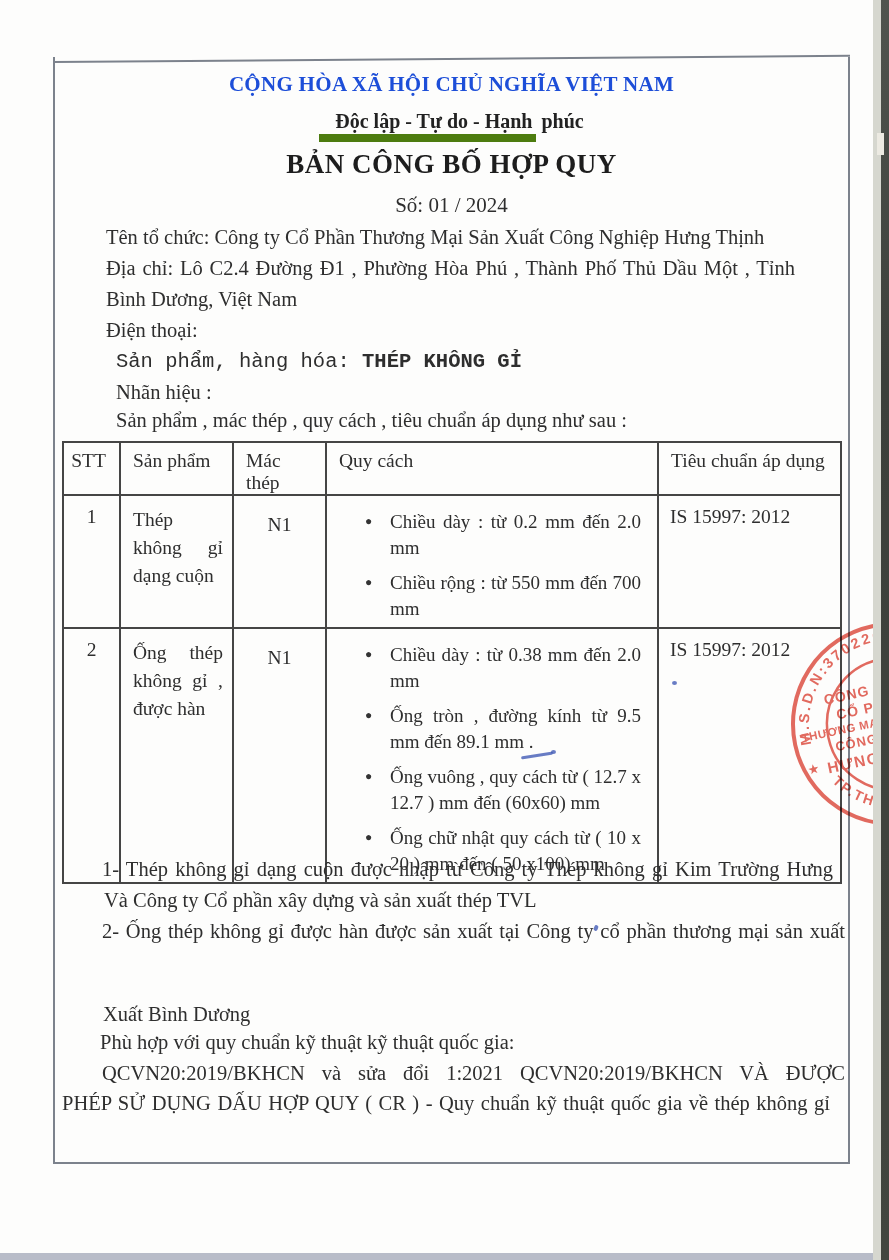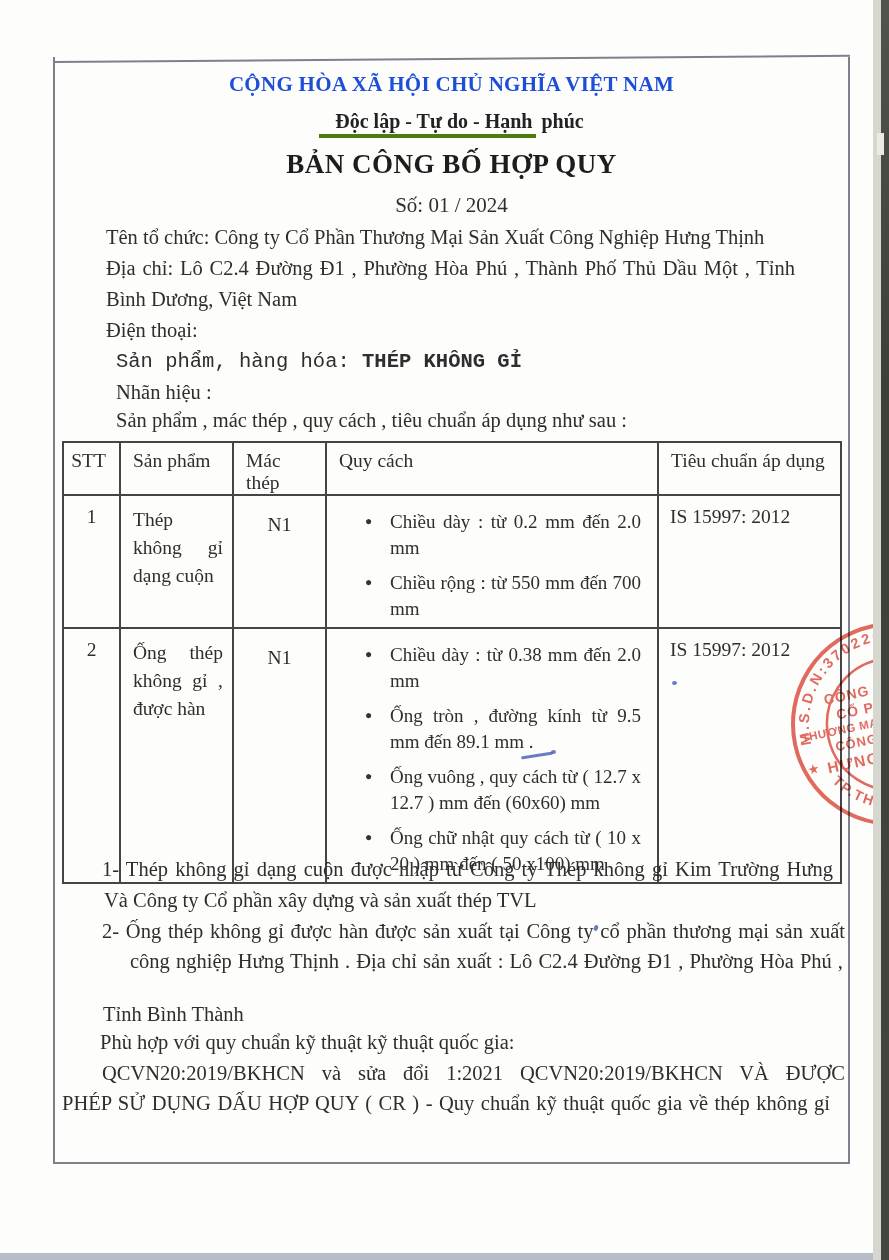--- a/index.html
+++ b/index.html
@@ -17,21 +17,21 @@
     position:absolute; left:53px; top:61px; width:797px; height:2px;
     background:#7c828c; transform-origin:0 50%; transform:rotate(-0.45deg);
   }
   
   .ln { position:absolute; font-size:20.5px; line-height:27px; white-space:nowrap; }
   .jl { white-space:normal; text-align:justify; text-align-last:justify; }
   .ctr { position:absolute; left:0; right:0; text-align:center; white-space:nowrap; }
   .b { font-weight:bold; }
   .country { top:15px; font-size:21px; font-weight:bold; letter-spacing:.3px; color:#1d4ed8; }
   .motto { top:53px; font-size:20px; font-weight:bold; color:#222; }
-  .motto .u { border-bottom:4px solid #4d7c0f; padding:0 4px 2px 16px;text-align:right; }
+  .motto .u { border-bottom:8px solid #4d7c0f; padding:0 4px 2px 16px;text-align:right; }
   .doc-title { top:92px; font-size:27px; font-weight:bold; letter-spacing:.5px; color:#1d1d1d; }
   .doc-num { top:136px; font-size:21px; }
   
   .org    { top:167px; left:51px; }
   .addr1  { top:198px; left:51px; width:689px; }
   .addr2  { top:229px; left:51px; }
   .phone  { top:260px; left:51px; }
   .prod   { top:291px; left:61px;font-family:Liberation Mono, monospace; }
   .brand  { top:322px; left:61px; }
   .intro  { top:350px; left:61px; }
@@ -157,22 +157,21 @@
             </div>
       </td>
       <td class="tc">IS 15997: 2012</td>
     </tr>
   </tbody>
     </table>
 
   <div class="ln n1l1 jl">1-  Thép không gỉ dạng cuộn được nhập từ Công ty Thép không gỉ Kim Trường Hưng</div>
   <div class="ln n1l2">Và Công ty Cổ phần xây dựng và sản xuất thép TVL</div>
   <div class="ln n2l1 jl">2-  Ống thép không gỉ được hàn được sản xuất tại Công ty cổ phần thương mại sản xuất</div>
-  <div class="ln n2l2 jl">công nghiệp Hưng Thịnh . Địa chỉ sản xuất : Lô C2.4 Đường Đ1 , Phường Hòa Phú ,</div>
-  <div class="ln prov">Tỉnh Bình Thành</div>
+  <div class="ln prov">Xuất Bình Dương</div>
   <div class="ln conf">Phù hợp với quy chuẩn kỹ thuật kỹ thuật quốc gia:</div>
   <div class="ln qc1 jl">QCVN20:2019/BKHCN và sửa đổi 1:2021 QCVN20:2019/BKHCN VÀ ĐƯỢC</div>
   <div class="ln qc2 jl">PHÉP SỬ DỤNG DẤU HỢP QUY ( CR ) -  Quy chuẩn kỹ thuật quốc gia về thép không gỉ</div>
 
 </div>
 
 <svg class="stamp" width="230" height="230" viewBox="0 0 230 230">
   <g transform="rotate(-12 115 115)" fill="none" stroke="#e0564a">
     <circle cx="115" cy="115" r="100" stroke-width="4"></circle>
     <circle cx="115" cy="115" r="66" stroke-width="2.5"></circle>

